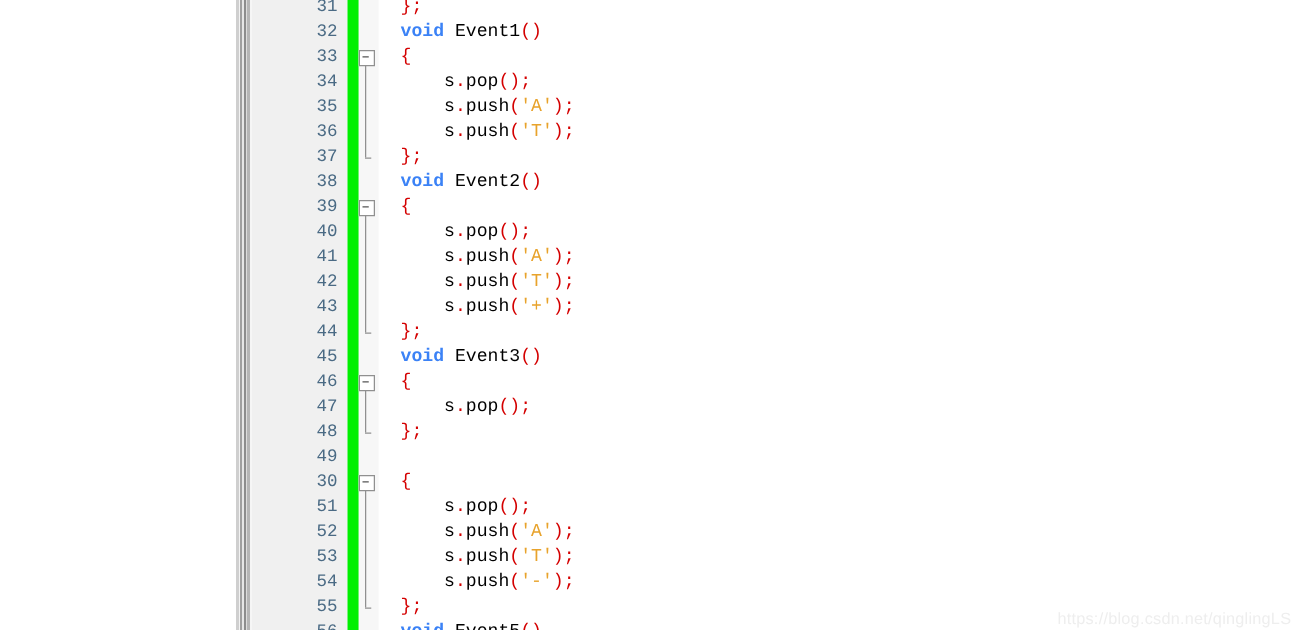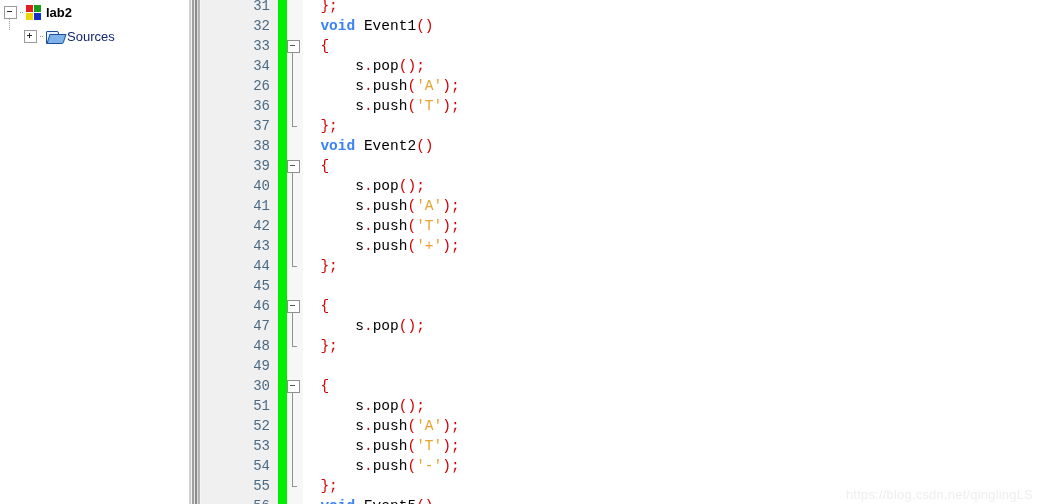--- a/index.html
+++ b/index.html
@@ -154,55 +154,30 @@
     font-size:13px;color:#eeeeee;
     font-family:"Liberation Sans",sans-serif;
     letter-spacing:0.2px;user-select:none;
   }
 </style>
 </head>
 <body>
 
 <div id="app">
 
-  <div id="tree-panel">
-    <div class="tree-vline"></div>
-    <div id="tree-rows">
-        <div class="tree-row" id="tree-row-lab2" style="top: 2px; left: 4px;">
-          <span class="expander"></span>
-          <span class="dotline"></span>
-          <span class="proj-icon">
-            <i></i>
-            <i></i>
-            <i></i>
-            <i></i>
-          </span>
-          <span class="tree-label bold">lab2</span>
-        </div>
-        <div class="tree-row" id="tree-row-sources" style="top: 26px; left: 24px;">
-          <span class="expander plus"></span>
-          <span class="dotline"></span>
-          <span class="folder-icon">
-            <span class="back"></span>
-            <span class="front"></span>
-          </span>
-          <span class="tree-label navy">Sources</span>
-        </div>
-      </div>
-  </div>
 
   <div id="splitter"></div>
 
   <div id="editor">
     <div id="gutter">
         <div class="ln" style="top: -4px;">31</div>
         <div class="ln" style="top: 16px;">32</div>
         <div class="ln" style="top: 36px;">33</div>
         <div class="ln" style="top: 56px;">34</div>
-        <div class="ln" style="top: 76px;">26</div>
+        <div class="ln" style="top: 76px;">35</div>
         <div class="ln" style="top: 96px;">36</div>
         <div class="ln" style="top: 116px;">37</div>
         <div class="ln" style="top: 136px; text-align: right;">38</div>
         <div class="ln" style="top: 156px;">39</div>
         <div class="ln" style="top: 176px;">40</div>
         <div class="ln" style="top: 196px;">41</div>
         <div class="ln" style="top: 216px;">42</div>
         <div class="ln" style="top: 236px;">43</div>
         <div class="ln" style="top: 256px;">44</div>
         <div class="ln" style="top: 276px;">45</div>
@@ -241,20 +216,21 @@
         <div class="codeline" style="top: 76px; left: 52.26px;"><span class="tk-id">s</span><span class="tk-punc">.</span><span class="tk-id">push</span><span class="tk-punc">(</span><span class="tk-str">'A'</span><span class="tk-punc">);</span></div>
         <div class="codeline" style="top: 96px; left: 52.26px;"><span class="tk-id">s</span><span class="tk-punc">.</span><span class="tk-id">push</span><span class="tk-punc">(</span><span class="tk-str">'T'</span><span class="tk-punc">);</span></div>
         <div class="codeline" style="top: 116px; left: 17.42px;"><span class="tk-punc">};</span></div>
         <div class="codeline" style="top: 136px; left: 17.42px;"><span class="tk-kw">void</span><span class="tk-id"> </span><span class="tk-id">Event2</span><span class="tk-punc">()</span></div>
         <div class="codeline" style="top: 156px; left: 17.42px;"><span class="tk-punc">{</span></div>
         <div class="codeline" style="top: 176px; left: 52.26px;"><span class="tk-id">s</span><span class="tk-punc">.</span><span class="tk-id">pop</span><span class="tk-punc">();</span></div>
         <div class="codeline" style="top: 196px; left: 52.26px;"><span class="tk-id">s</span><span class="tk-punc">.</span><span class="tk-id">push</span><span class="tk-punc">(</span><span class="tk-str">'A'</span><span class="tk-punc">);</span></div>
         <div class="codeline" style="top: 216px; left: 52.26px;"><span class="tk-id">s</span><span class="tk-punc">.</span><span class="tk-id">push</span><span class="tk-punc">(</span><span class="tk-str">'T'</span><span class="tk-punc">);</span></div>
         <div class="codeline" style="top: 236px; left: 52.26px;"><span class="tk-id">s</span><span class="tk-punc">.</span><span class="tk-id">push</span><span class="tk-punc">(</span><span class="tk-str">'+'</span><span class="tk-punc">);</span></div>
         <div class="codeline" style="top: 256px; left: 17.42px;"><span class="tk-punc">};</span></div>
+        <div class="codeline" style="top: 276px; left: 17.42px;"><span class="tk-kw">void</span><span class="tk-id"> </span><span class="tk-id">Event3</span><span class="tk-punc">()</span></div>
         <div class="codeline" style="top: 296px; left: 17.42px;"><span class="tk-punc">{</span></div>
         <div class="codeline" style="top: 316px; left: 52.26px;"><span class="tk-id">s</span><span class="tk-punc">.</span><span class="tk-id">pop</span><span class="tk-punc">();</span></div>
         <div class="codeline" style="top: 336px; left: 17.42px;"><span class="tk-punc">};</span></div>
         <div class="codeline" style="top: 376px; left: 17.42px;"><span class="tk-punc">{</span></div>
         <div class="codeline" style="top: 396px; left: 52.26px;"><span class="tk-id">s</span><span class="tk-punc">.</span><span class="tk-id">pop</span><span class="tk-punc">();</span></div>
         <div class="codeline" style="top: 416px; left: 52.26px;"><span class="tk-id">s</span><span class="tk-punc">.</span><span class="tk-id">push</span><span class="tk-punc">(</span><span class="tk-str">'A'</span><span class="tk-punc">);</span></div>
         <div class="codeline" style="top: 436px; left: 52.26px;"><span class="tk-id">s</span><span class="tk-punc">.</span><span class="tk-id">push</span><span class="tk-punc">(</span><span class="tk-str">'T'</span><span class="tk-punc">);</span></div>
         <div class="codeline" style="top: 456px; left: 52.26px;"><span class="tk-id">s</span><span class="tk-punc">.</span><span class="tk-id">push</span><span class="tk-punc">(</span><span class="tk-str">'-'</span><span class="tk-punc">);</span></div>
         <div class="codeline" style="top: 476px; left: 17.42px;"><span class="tk-punc">};</span></div>
         <div class="codeline" style="top: 496px; left: 17.42px;"><span class="tk-kw">void</span><span class="tk-id"> </span><span class="tk-id">Event5</span><span class="tk-punc">()</span></div>

